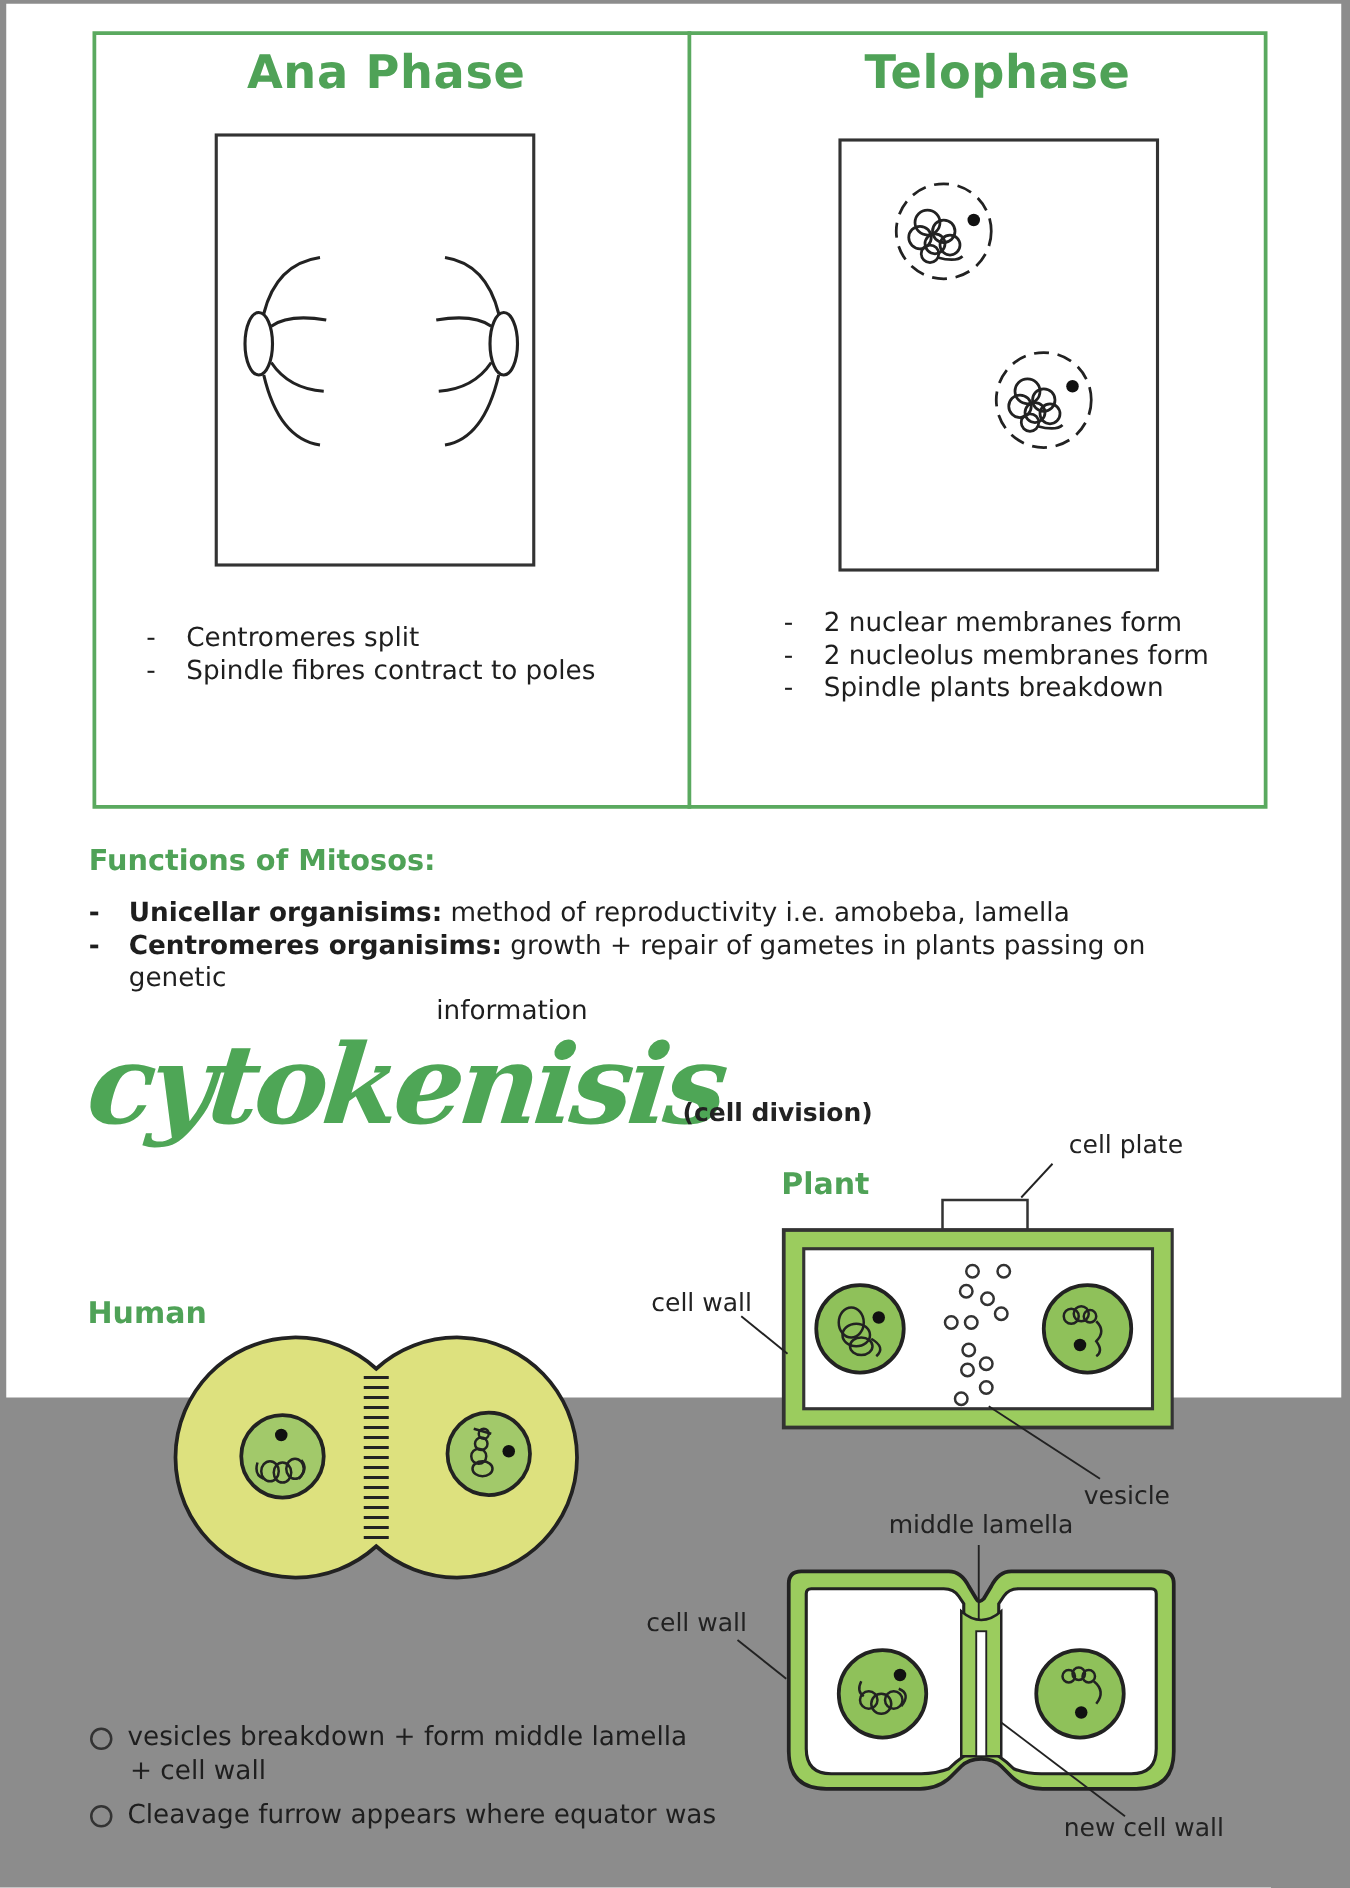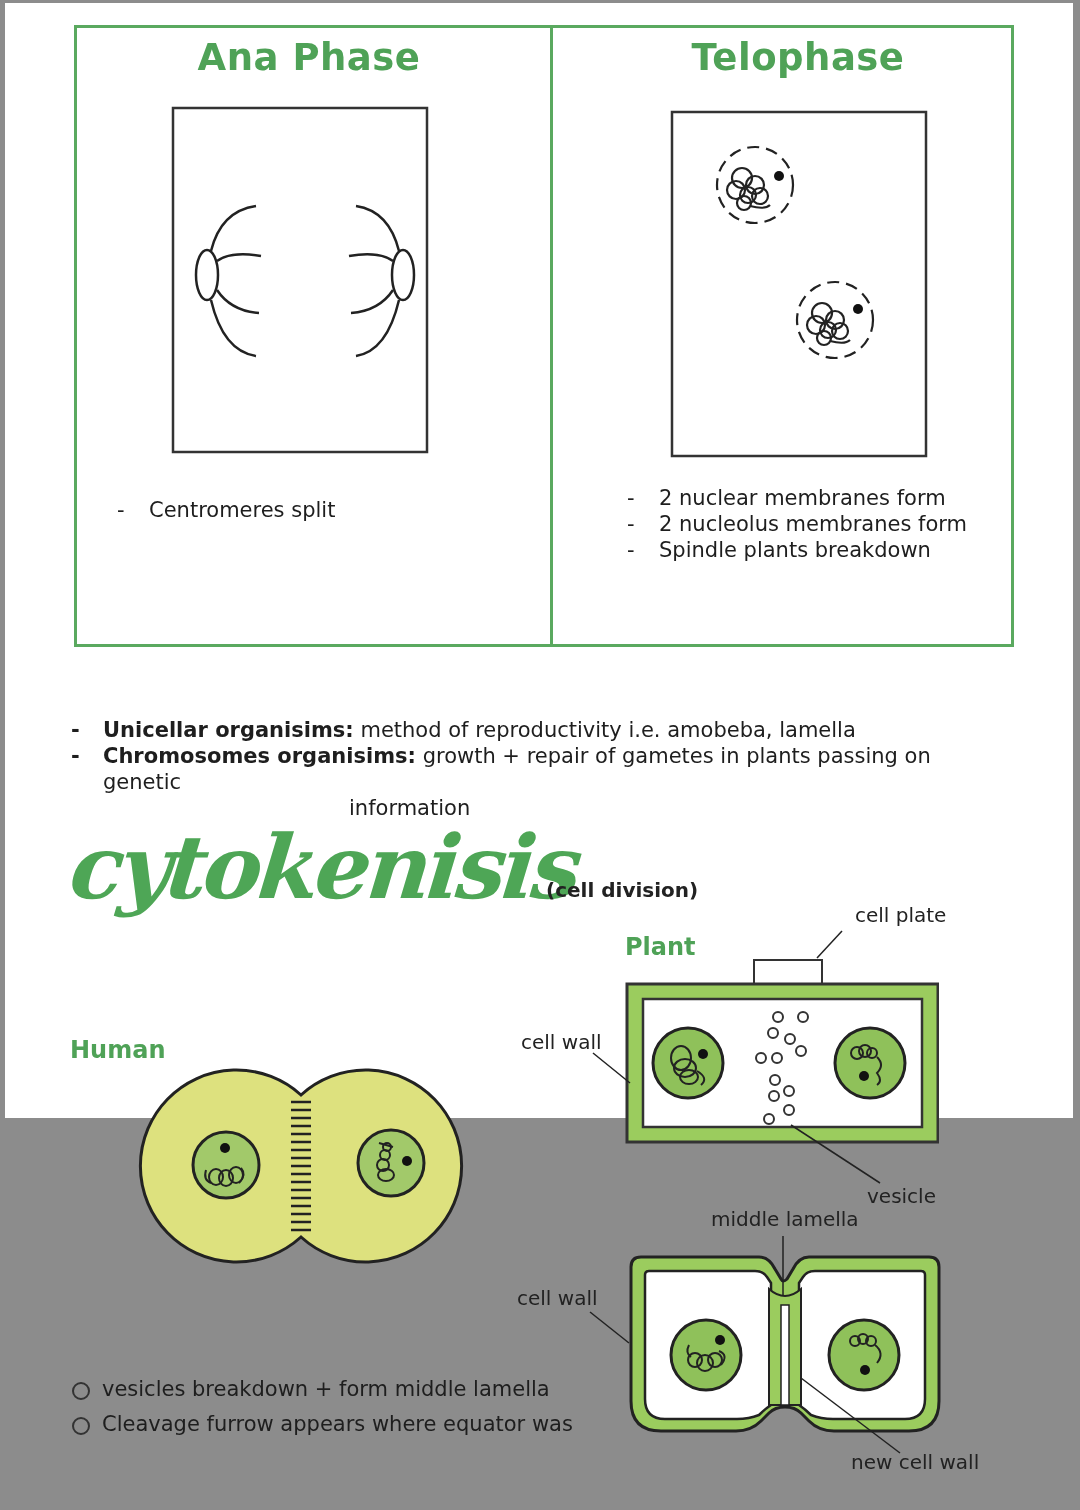--- a/index.html
+++ b/index.html
@@ -74,20 +74,21 @@
       <path d="M40 194 Q52 245 85 250"></path>
       <ellipse cx="232" cy="169" rx="11" ry="25"></ellipse>
       <path d="M228 145 Q218 105 185 100"></path>
       <path d="M222 155 Q208 145 178 150"></path>
       <path d="M222 184 Q208 205 180 207"></path>
       <path d="M228 194 Q216 245 185 250"></path>
     </g>
   </svg>
   <ul class="bullets" style="left:112px; top:494px; width:420px;">
     <li>Centromeres split</li>
+    <li>Spindle fibres contract to poles</li>
   </ul>
 
   <div class="phase-title" style="left:548px; top:33px; width:490px;">Telophase</div>
   <svg class="diagram-svg" style="left:665px; top:107px;" width="265" height="352" viewBox="0 0 265 352">
     <rect x="2" y="2" width="254" height="344" fill="#fff" stroke="#333" stroke-width="2.5"></rect>
     <g fill="none" stroke="#222" stroke-width="2.2">
       <circle cx="85" cy="75" r="38" stroke-dasharray="12 7"></circle>
       <circle cx="72" cy="68" r="10"></circle>
         <circle cx="66" cy="80" r="9"></circle>
         <circle cx="78" cy="85" r="8"></circle>
@@ -106,27 +107,28 @@
     </g>
     <circle cx="109" cy="66" r="5" fill="#111"></circle>
     <circle cx="188" cy="199" r="5" fill="#111"></circle>
   </svg>
   <ul class="bullets" style="left:622px; top:482px; width:380px;">
     <li>2 nuclear membranes form</li>
     <li>2 nucleolus membranes form</li>
     <li>Spindle plants breakdown</li>
   </ul>
 
+  <div class="section-heading" style="left:66px; top:673px; font-size:23px;">Functions of Mitosos:</div>
   <ul class="func-list" style="left:66px;">
     <li>
       <span class="term">Unicellar organisims:</span>
       <span>method of reproductivity i.e. amobeba, lamella</span>
     </li>
     <li>
-      <span class="term">Chromosomes organisims:</span>
+      <span class="term">Centromeres organisims:</span>
       <span>growth + repair of gametes in plants passing on genetic</span>
       <span class="cont">information</span>
     </li>
   </ul>
 
   <div class="cyto-title">cytokenisis</div>
   <div class="label" style="left:541px; top:875px; font-weight:bold;">(cell division)</div>
 
   <div class="section-heading" style="left:620px; top:930px; font-size:24px;">Plant</div>
   <div class="section-heading" style="left:65px; top:997px; font-size:24px;margin-top:36px;">Human</div>
@@ -249,19 +251,20 @@
       <line x1="25" y1="84" x2="64" y2="115"></line>
       <line x1="236" y1="150" x2="335" y2="225"></line>
     </g>
   </svg>
   <div class="label" style="left:512px; top:1283px;">cell wall</div>
   <div class="label" style="left:846px; top:1447px;">new cell wall</div>
 
   <ul class="circle-list" style="left:67px;">
     <li>
       <span>vesicles breakdown + form middle lamella</span>
+      <span class="sub">+   cell wall</span>
     </li>
     <li>
       <span>Cleavage furrow appears where equator was</span>
     </li>
   </ul>
 
 </div>
 
 </body></html>

